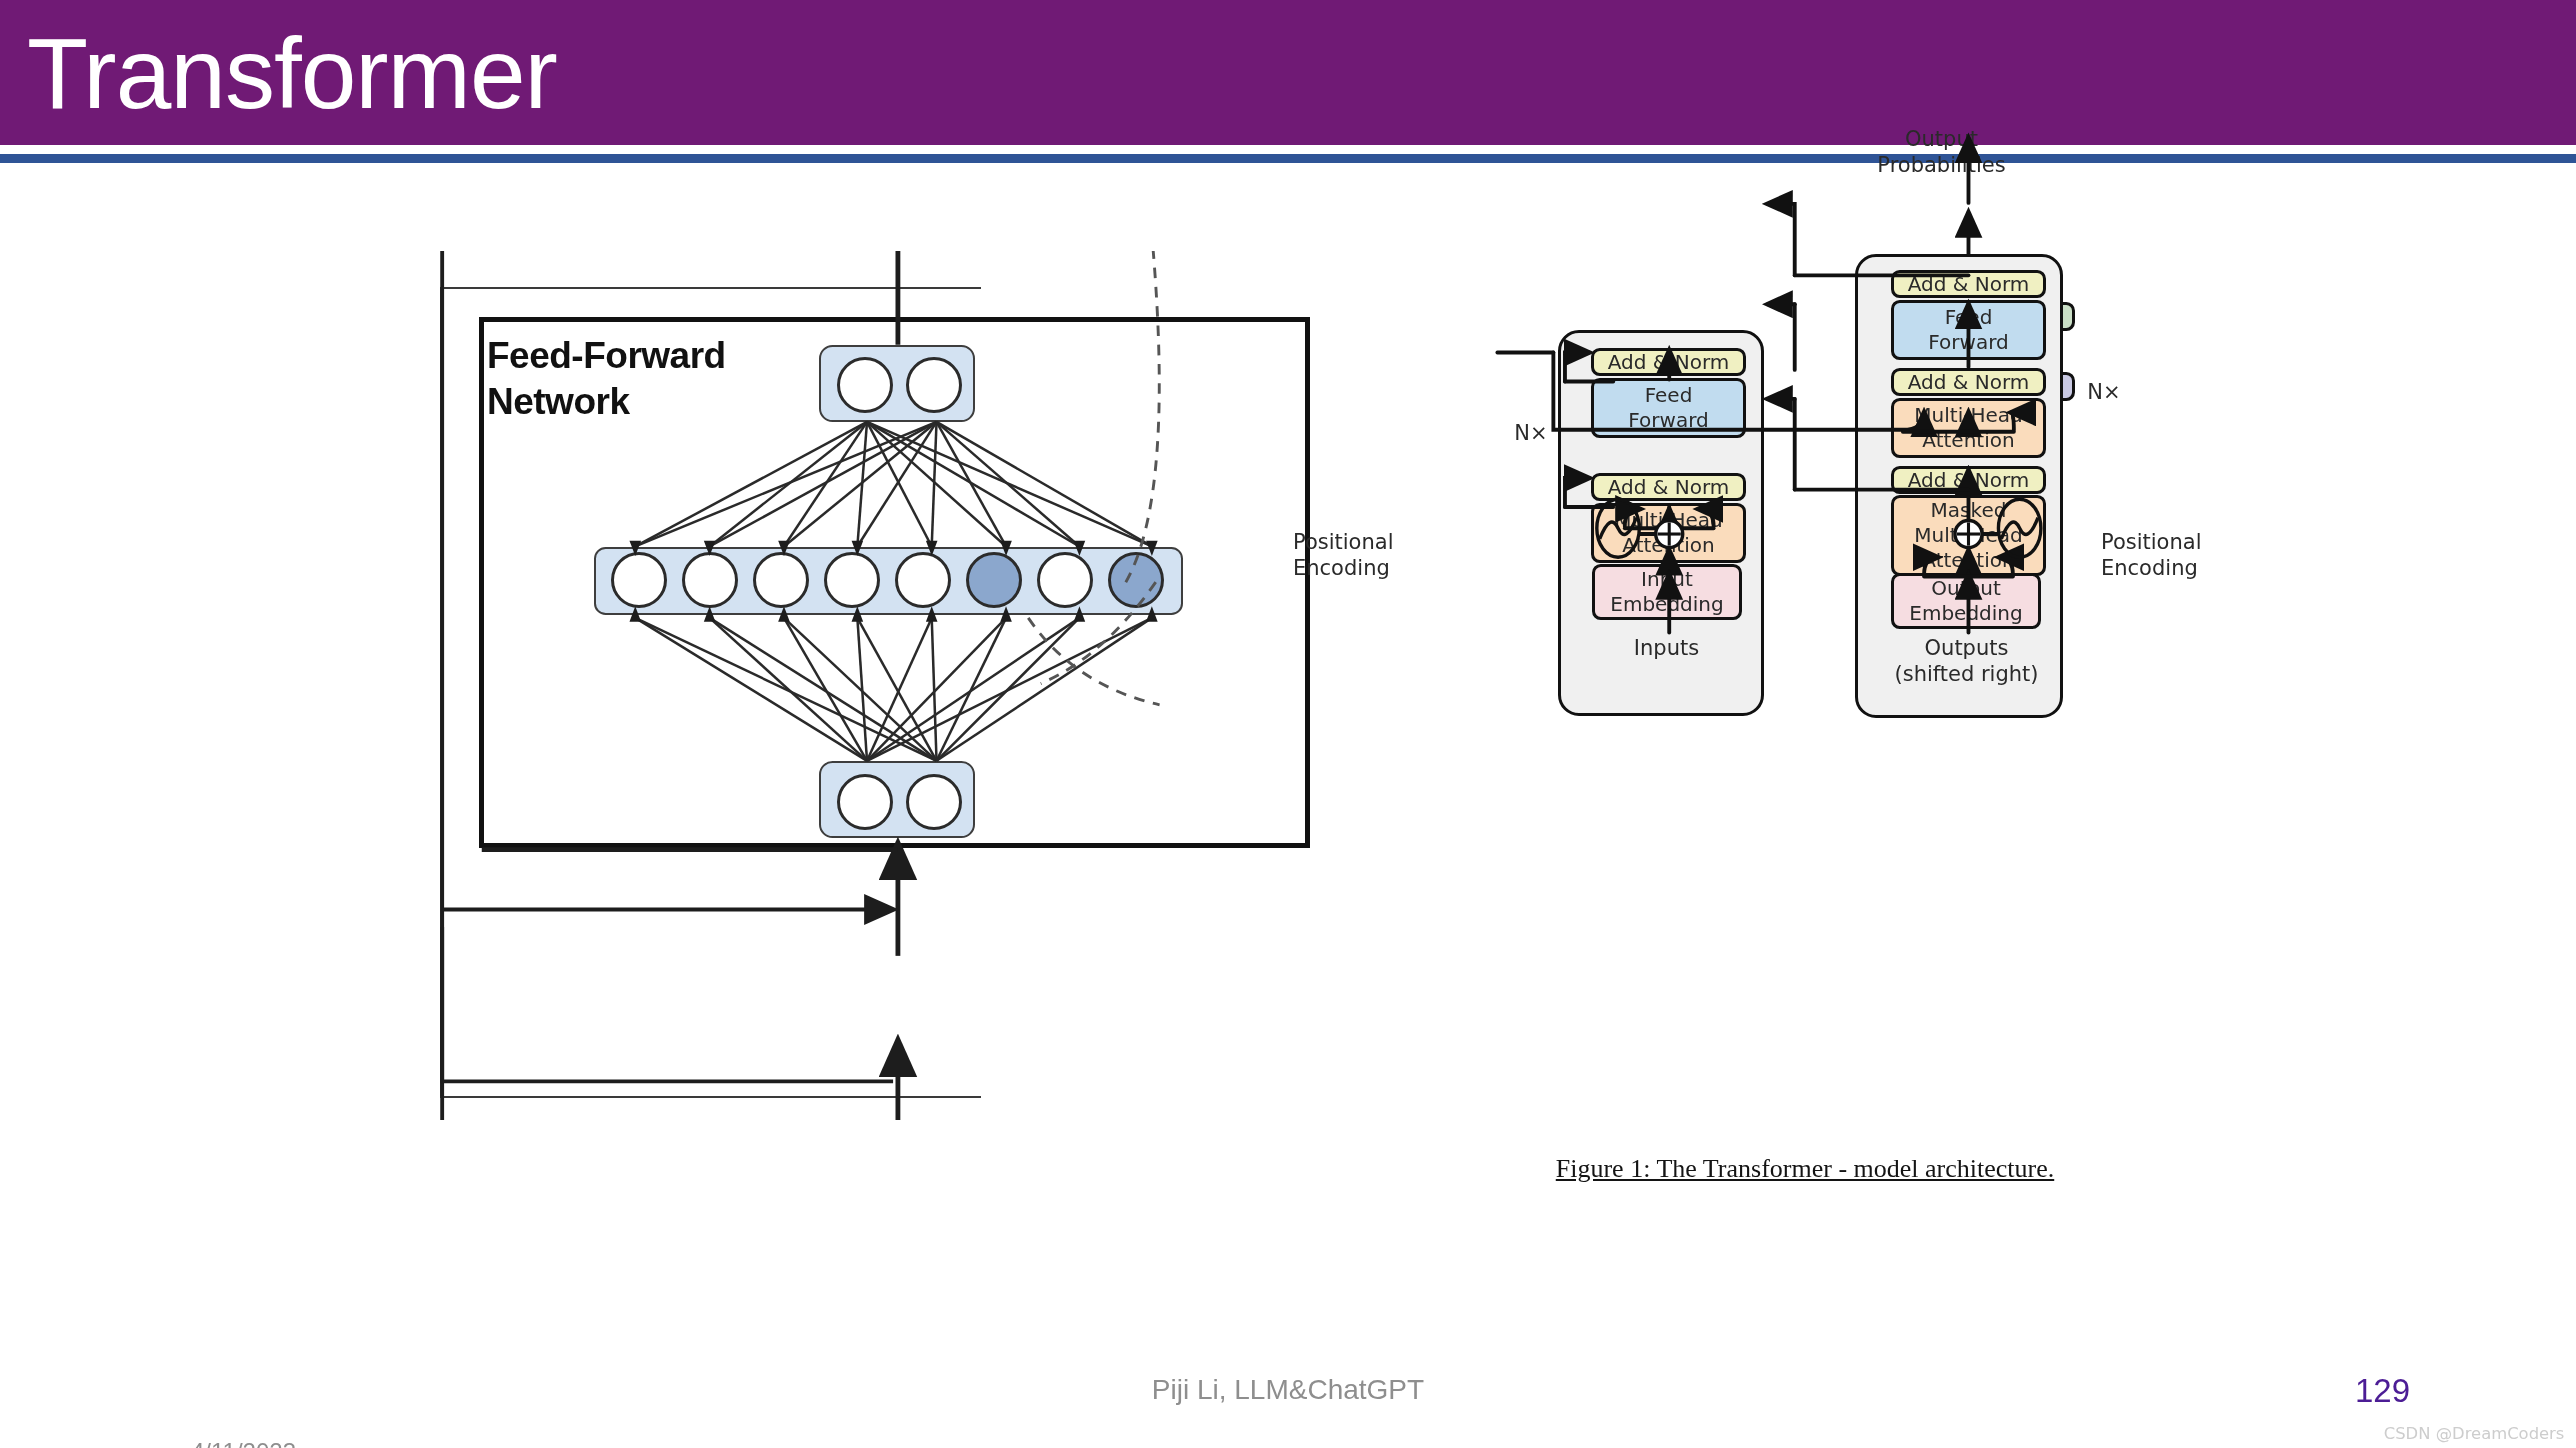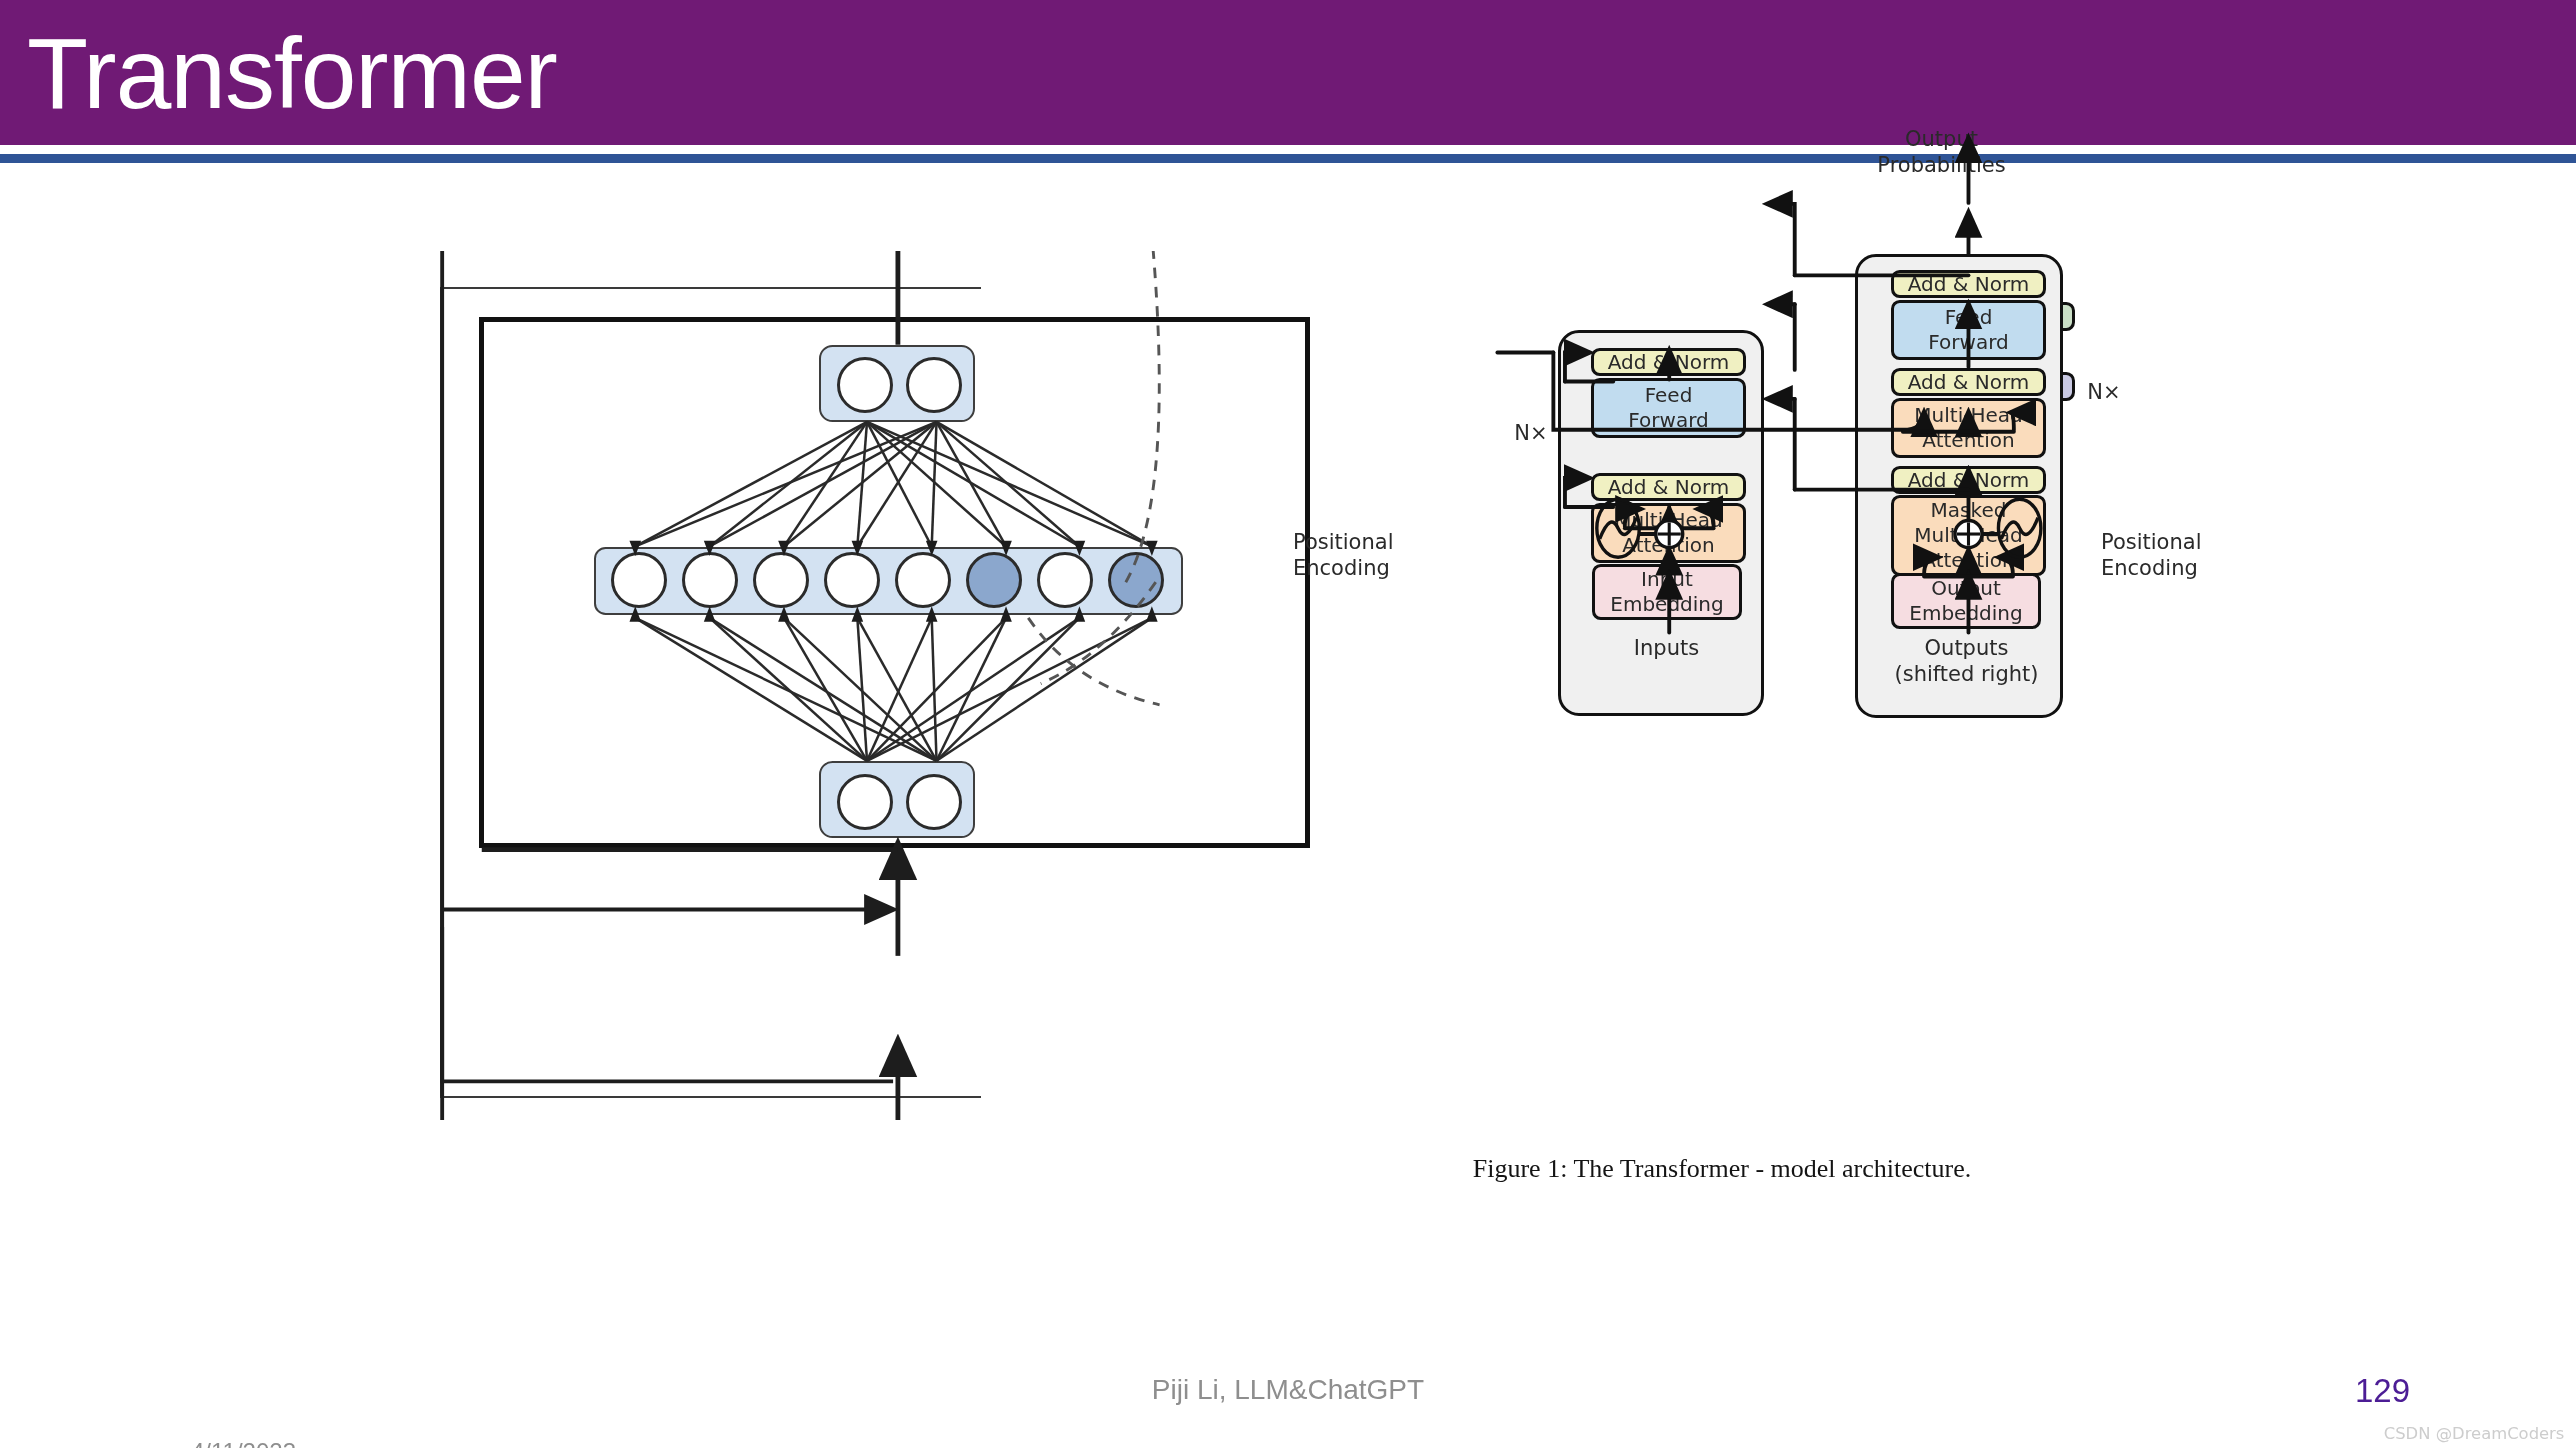--- a/index.html
+++ b/index.html
@@ -153,20 +153,21 @@
 <div id="title-banner">
   <div id="title-text">Transformer</div>
 </div>
 <div id="title-underbar"></div>
 
 <div id="left-figure">
 
   <div class="lf-outer-box"></div>
   <div class="lf-inner-box"></div>
 
+  <div class="lf-ffn-label"><span id="ffn-label-text">Feed-Forward<br>Network</span></div>
 
   <div class="lf-cell-box" id="lf-top-box" style="left:382px; top:94px; width:156px; height:77px;">
     <div class="lf-circle" style="left:15.5px; top:9.7px; width:56px; height:56px;"></div>
     <div class="lf-circle" style="left:85px; top:9.7px; width:56px; height:56px;"></div>
   </div>
 
   <div class="lf-bar" id="lf-hidden-bar">
       <div class="lf-circle" style="left: 15px; top: 2.9px; width: 56px; height: 56px;"></div>
       <div class="lf-circle" style="left: 86px; top: 2.9px; width: 56px; height: 56px;"></div>
       <div class="lf-circle" style="left: 157px; top: 2.9px; width: 56px; height: 56px;"></div>
@@ -389,19 +390,19 @@
 
     <g stroke="#111" stroke-width="3.5" fill="none">
       <ellipse cx="345" cy="432" rx="22" ry="30"></ellipse>
       <path d="M326,443 Q337,415 345,432 Q353,449 364,421"></path>
       <ellipse cx="761" cy="432" rx="22" ry="30"></ellipse>
       <path d="M742,443 Q753,415 761,432 Q769,449 780,421"></path>
     </g>
   </svg>
 </div>
 
-<div class="rf-caption" style="position:absolute; left:1297px; top:1154px; width:850px;">Figure 1: The Transformer - model architecture.</div>
+<div class="rf-caption" style="position:absolute; left:1380px; top:1154px; width:850px;text-decoration:underline;">Figure 1: The Transformer - model architecture.</div>
 
 <div id="footer-date">4/11/2023</div>
 <div id="footer-center">Piji Li, LLM&amp;ChatGPT</div>
 <div id="footer-page">129</div>
 <div id="watermark">CSDN @DreamCoders</div>
 
 
 </body></html>

